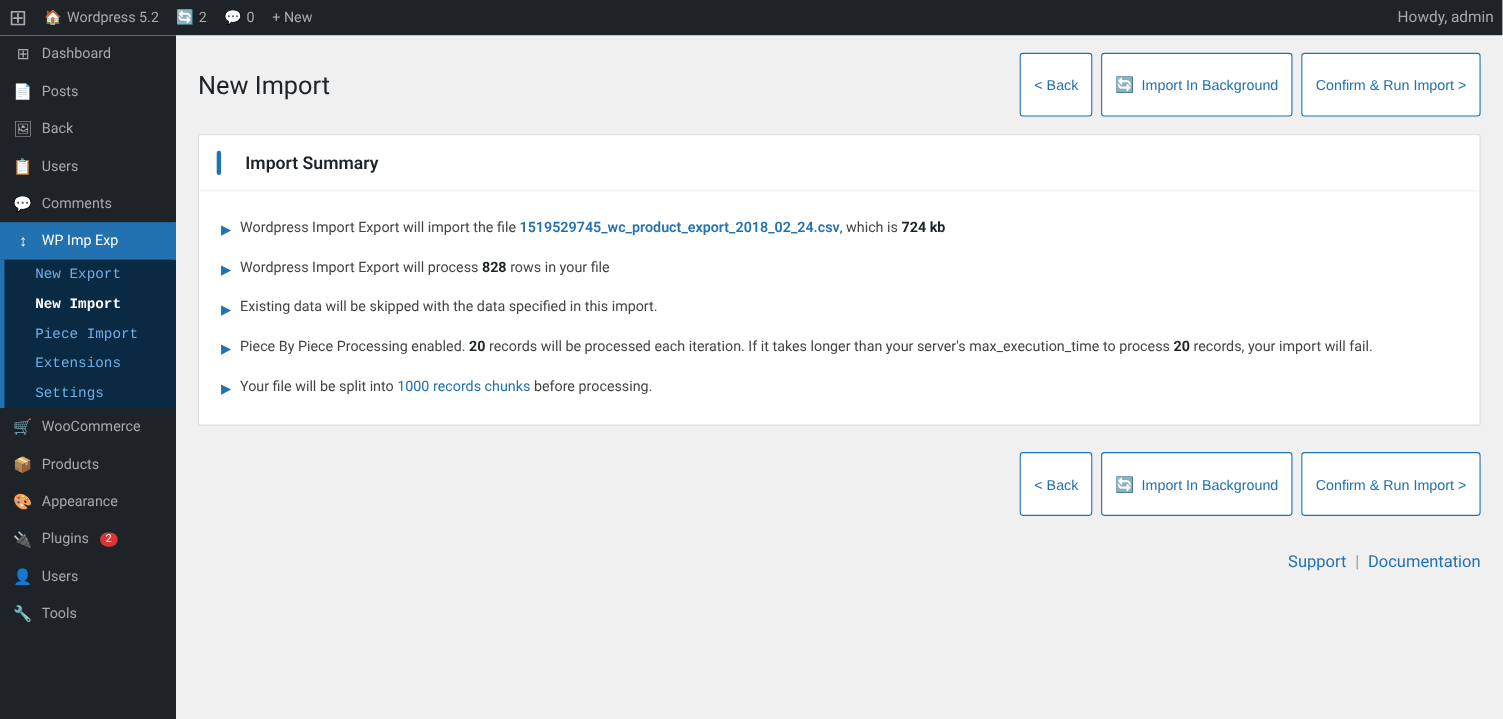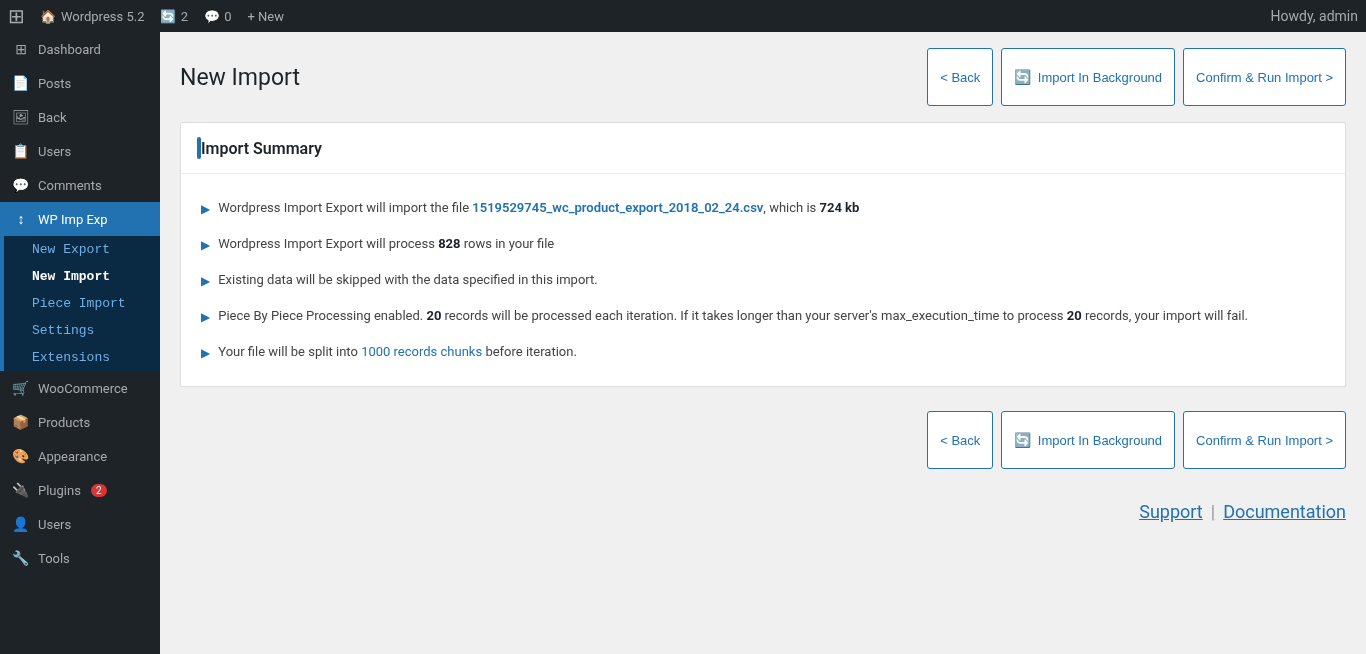--- a/index.html
+++ b/index.html
@@ -31,32 +31,32 @@
 
     .page-header { display: flex; align-items: center; justify-content: space-between; margin-bottom: 16px; }
     .page-title { font-size: 23px; font-weight: 400; color: #1d2327; }
 
     .btn-group { display: flex; gap: 8px; }
     .btn { padding: 20px 12px; border-radius: 3px; cursor: pointer; font-size: 13px; display: flex; align-items: center; gap: 6px; border: 1px solid; }
     .btn-outline { background: #fff; color: #2271b1; border-color: #2271b1; }
 
     
     .card { background: #fff; border: 1px solid #ddd; border-radius: 2px; margin-bottom: 20px; }
-    .card-header { padding: 14px 16px; border-bottom: 1px solid #eee; display: flex; align-items: center; gap: 0; }
+    .card-header { padding: 14px 16px; border-bottom: 1px solid #eee; display: flex; align-items: center; gap: 22px; }
     .card-header-bar { width: 4px; height: 22px; background: #2271b1; border-radius: 2px; flex-shrink: 0; }
     .card-title { font-size: 16px; font-weight: 600; color: #1d2327; }
     .card-body { padding: 16px 20px; }
 
     .summary-item { display: flex; align-items: flex-start; gap: 8px; padding: 8px 0; font-size: 13px; color: #444; line-height: 1.5; }
     .summary-item .chevron { color: #2271b1; font-size: 12px; flex-shrink: 0; margin-top: 2px; }
     .summary-item strong { color: #1d2327; }
 
     .bottom-bar { display: flex; justify-content: flex-end; gap: 8px; padding: 4px 0 16px; }
 
-    .footer-links { display: flex; justify-content: flex-end; gap: 8px; padding: 16px 0; color: #2271b1; font-size: 18px; text-decoration: underline; }
+    .footer-links { display: flex; justify-content: flex-end; gap: 8px; padding: 16px 0; color: #2271b1; font-size: 15px; }
     .footer-links a { color: #2271b1; text-decoration: none; cursor: pointer; }
     .footer-sep { color: #999; }
 
     
     .badge-num { background: #d63638; color: #fff; border-radius: 10px; padding: 1px 5px; font-size: 10px; margin-left: 2px; }
   </style>
 </head>
 <body>
 
 <div class="topbar">
@@ -104,22 +104,22 @@
     </div>
     <div class="sidebar-item active" style="position:relative;">
       <span class="icon">↕</span>
       <span>WP Imp Exp</span>
       <span style="position:absolute;right:0;top:0;bottom:0;width:4px;background:#2271b1;"></span>
     </div>
     <div class="sidebar-plugin-menu">
       <div class="sidebar-sub">New Export</div>
       <div class="sidebar-sub active">New Import</div>
       <div class="sidebar-sub">Piece Import</div>
+      <div class="sidebar-sub">Extensions</div>
       <div class="sidebar-sub">Settings</div>
-      <div class="sidebar-sub">Extensions</div>
     </div>
     <div class="sidebar-item">
       <span class="icon">🛒</span>
       <span>WooCommerce</span>
     </div>
     <div class="sidebar-item">
       <span class="icon">📦</span>
       <span>Products</span>
     </div>
     <div class="sidebar-item">
@@ -184,21 +184,21 @@
         <div class="summary-item">
           <span class="chevron">▶</span>
           <span>
             <span>Piece By Piece Processing enabled. </span><strong>20</strong><span> records will be processed each iteration. If it takes longer than your server's max_execution_time to process </span><strong>20</strong><span> records, your import will fail.</span>
           </span>
         </div>
 
         <div class="summary-item">
           <span class="chevron">▶</span>
           <span>
-            <span>Your file will be split into </span><span style="color:#2271b1;">1000 records chunks</span><span> before iteration.</span>
+            <span>Your file will be split into </span><span style="color:#2271b1;">1000 records chunks</span><span> before processing.</span>
           </span>
         </div>
 
       </div>
     </div>
 
     <div class="bottom-bar">
       <button class="btn btn-outline">&lt; Back</button>
       <button class="btn btn-outline">
         <span style="font-size:14px;">🔄</span>

